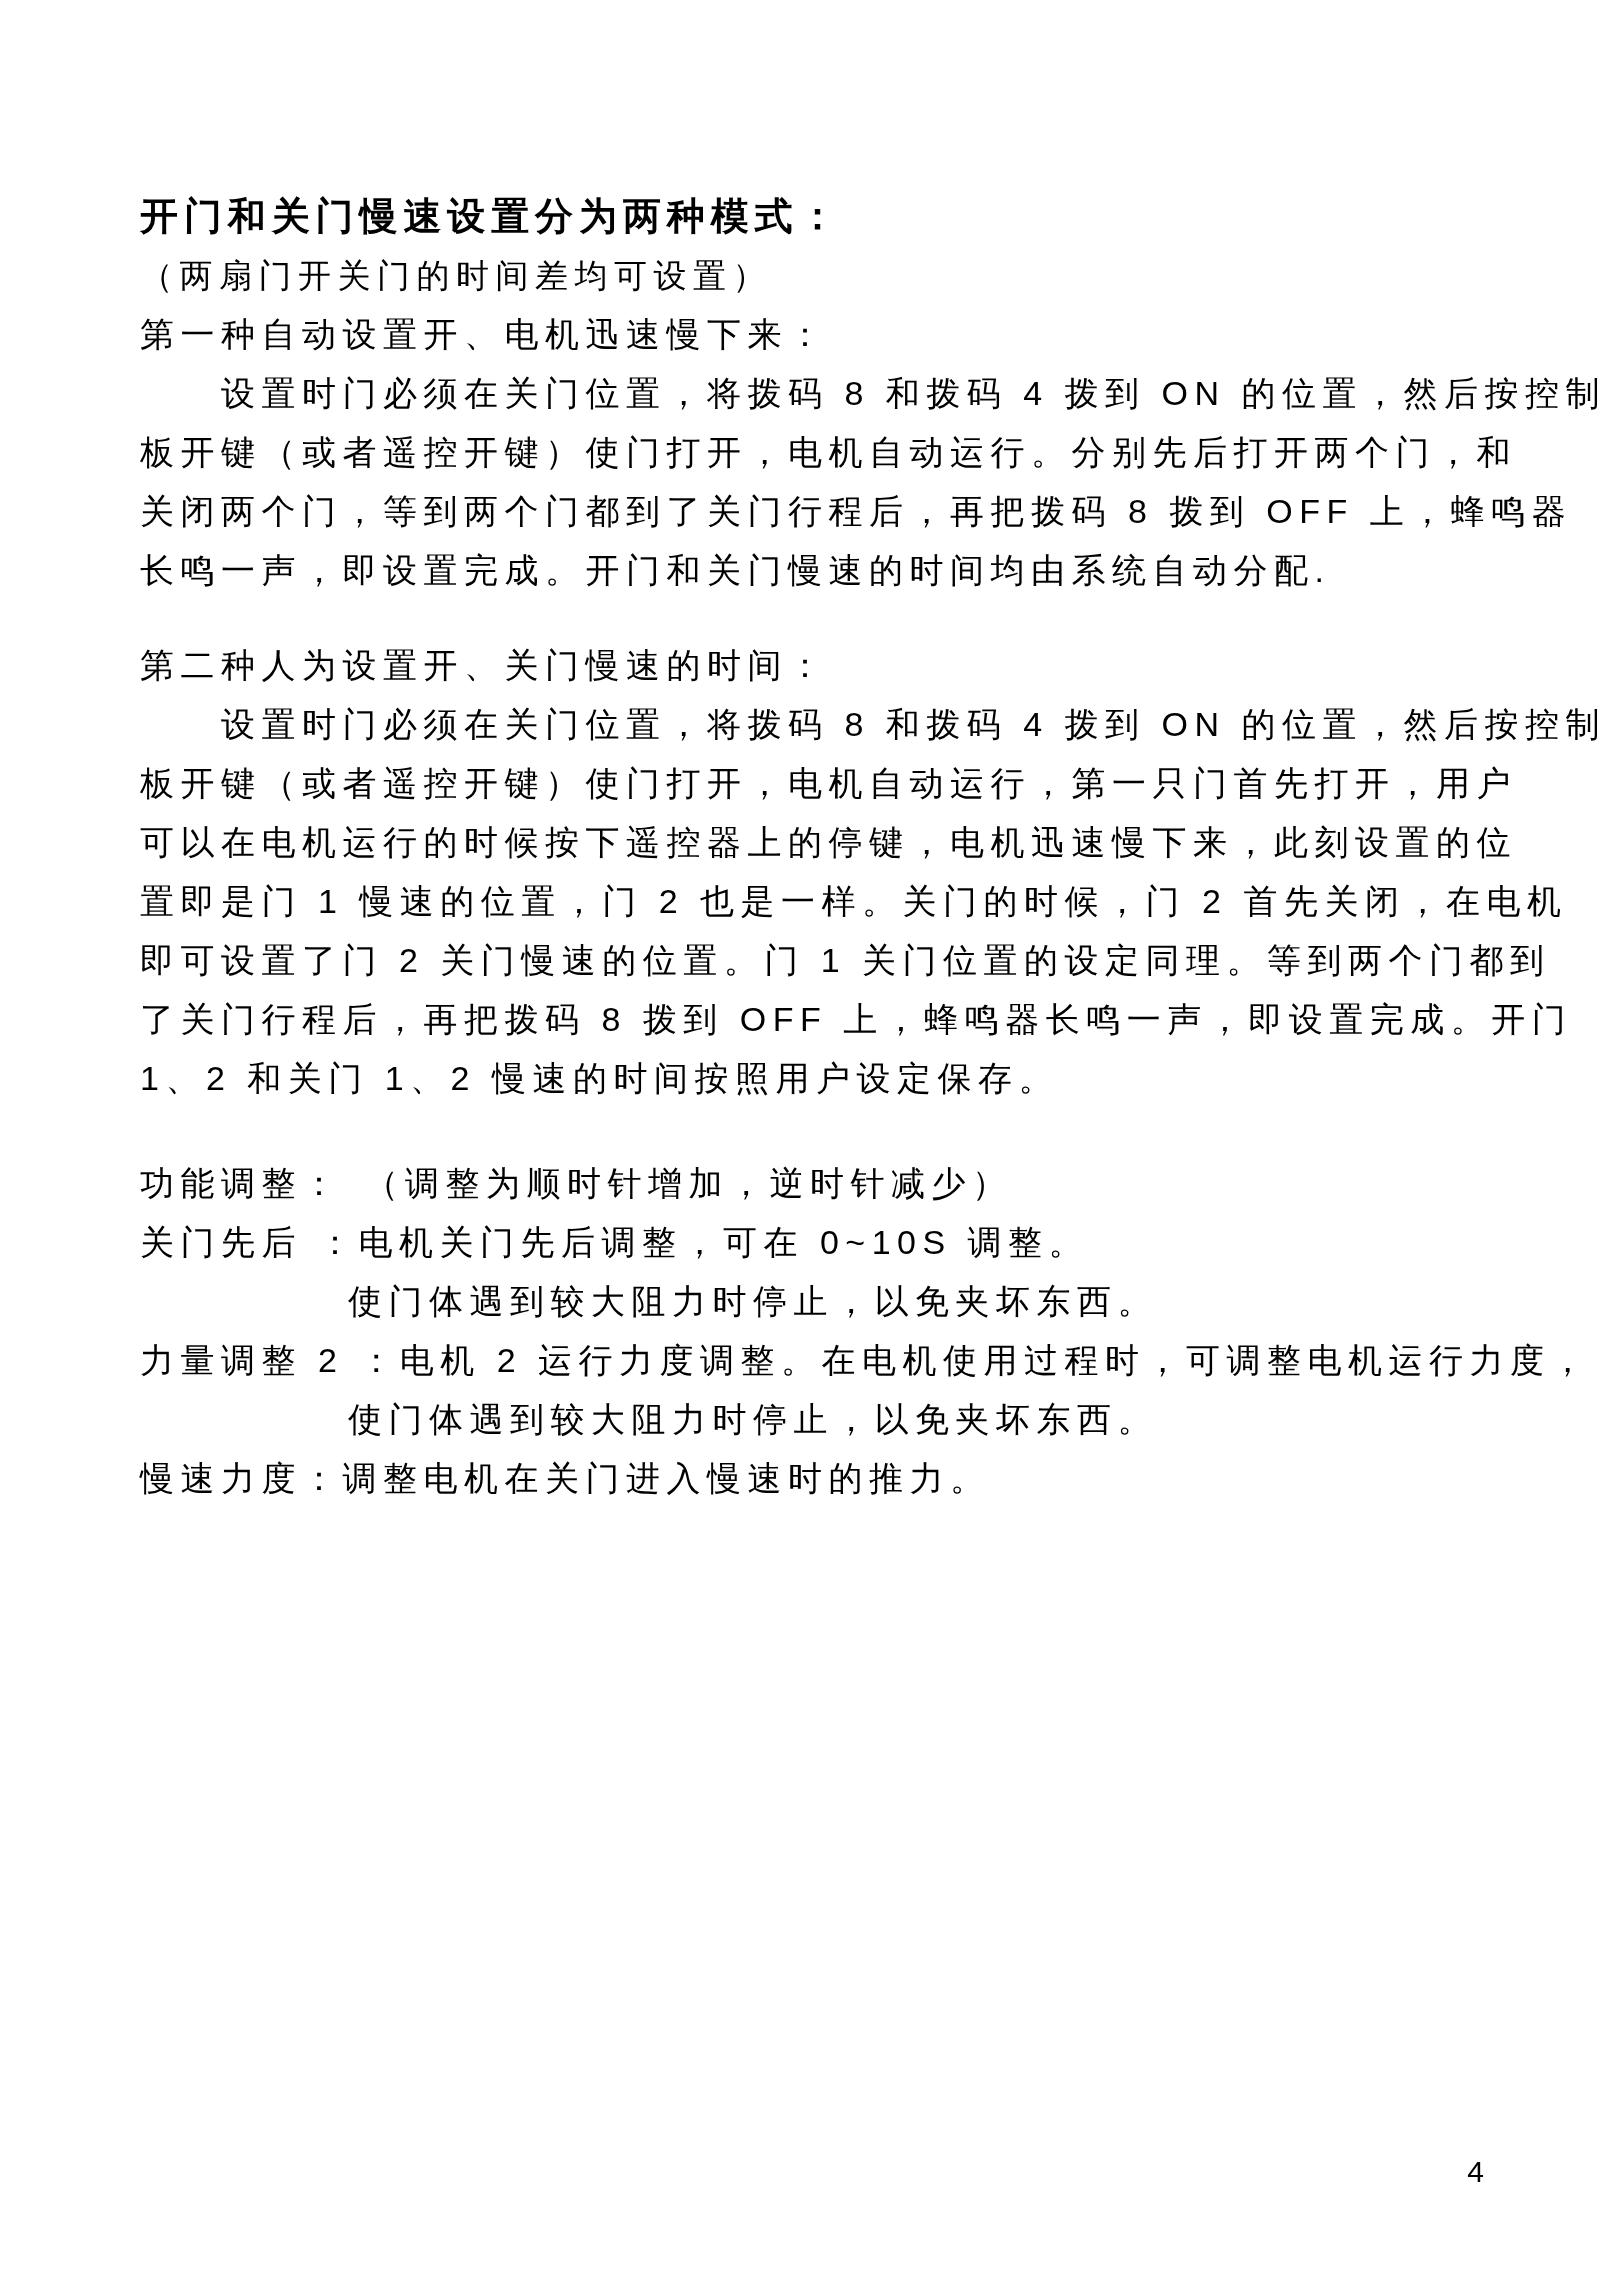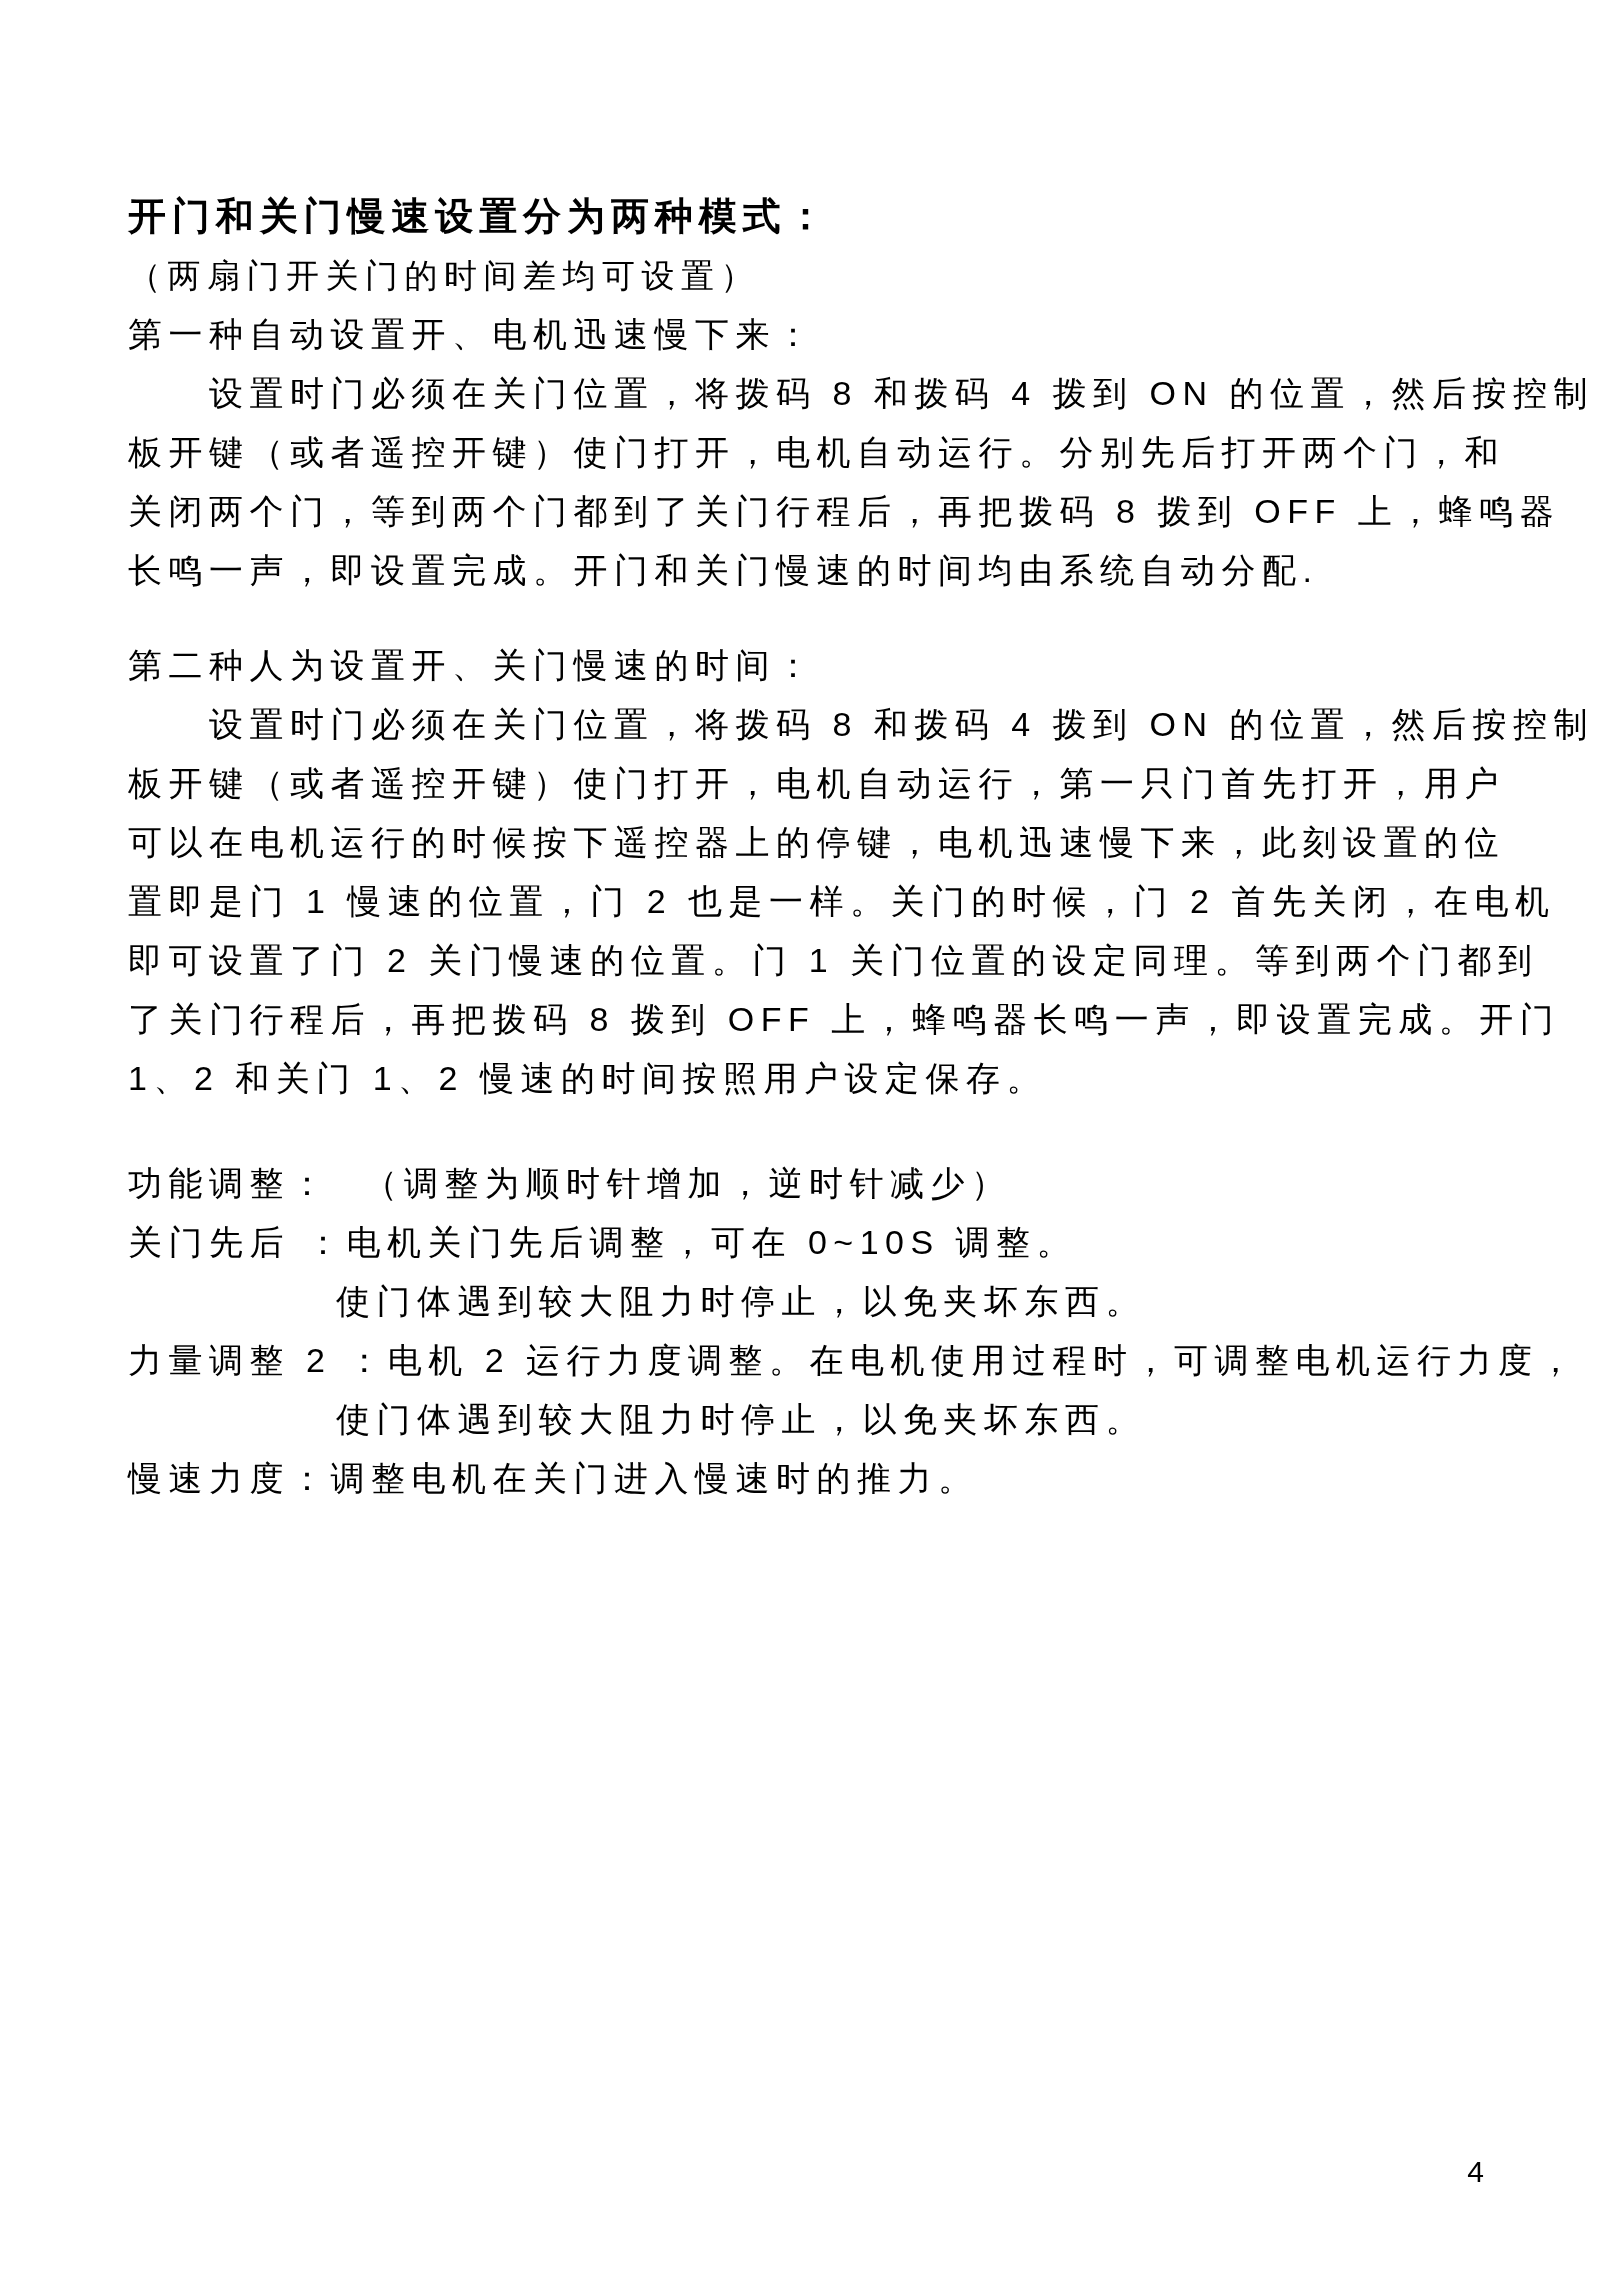--- a/index.html
+++ b/index.html
@@ -10,21 +10,21 @@
   body {
     position: relative;
     width: 1623px;
     height: 2295px;
     font-family: "Liberation Sans", sans-serif;
     color: #000000;
     overflow: hidden;
   }
   .text-block {
     position: absolute;
-    left: 128px;
+    left: 140px;
     top: 187px;
     width: 1447px;
   }
   .line {
     height: 59px;
     line-height: 59px;
     font-size: 34px;
     letter-spacing: 6.5px;
     white-space: nowrap;
   }
@@ -45,21 +45,21 @@
   .indent-cont {
     padding-left: 208px;
   }
   .gap-paragraph {
     height: 36px;
   }
   .gap-section {
     height: 46px;
   }
   .func-note {
-    margin-left: 33px;
+    margin-left: 22px;
   }
   .page-number {
     position: absolute;
     right: 139px;
     top: 2152px;
     height: 39px;
     line-height: 39px;
     font-size: 30px;
     letter-spacing: 0;
   }

